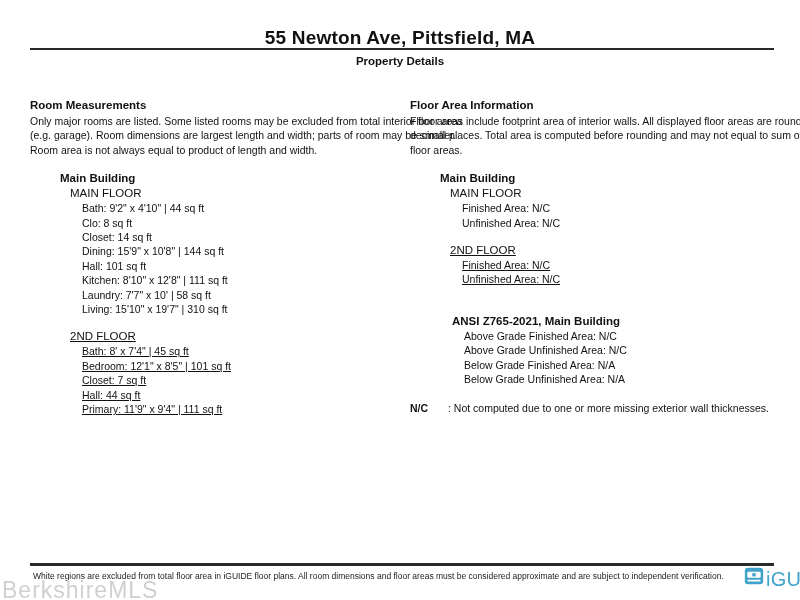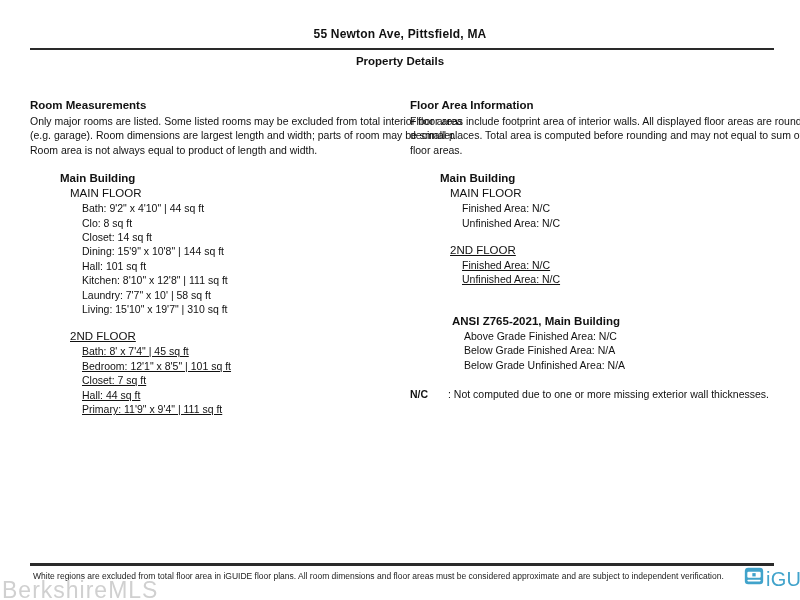--- a/index.html
+++ b/index.html
@@ -9,21 +9,21 @@
     width:800px; height:600px;
     margin:0 auto;
     background:#ffffff;
     font-family:"Liberation Sans", sans-serif;
     color:#111;
     overflow:hidden;
   }
   .doc-title {
     position:absolute; top:27px; left:0; right:0;
     text-align:center;
-    font-size:12px; font-weight:bold;
+    font-size:19px; font-weight:bold;
     letter-spacing:.2px;
   }
   .header-rule {
     position:absolute; top:48px; left:30px; right:26px;
     border-top:2px solid #2a2a2a;
   }
   .doc-subtitle {
     position:absolute; top:55px; left:0; right:0;
     text-align:center;
     font-size:11.5px; font-weight:bold;
@@ -153,20 +153,21 @@
           <div class="line">Finished Area: N/C</div>
           <div class="line">Unfinished Area: N/C</div>
         </div>
       </div>
     </div>
 
     <div class="ansi-block">
       <div class="ansi-heading">ANSI Z765-2021, Main Building</div>
       <div class="ansi-list">
         <div class="line">Above Grade Finished Area: N/C</div>
+        <div class="line">Above Grade Unfinished Area: N/C</div>
         <div class="line">Below Grade Finished Area: N/A</div>
         <div class="line">Below Grade Unfinished Area: N/A</div>
       </div>
     </div>
 
     <div class="nc-note">
       <div class="nc-term">N/C</div>
       <div class="nc-def">: Not computed due to one or more missing exterior wall thicknesses.</div>
     </div>
   </div>

